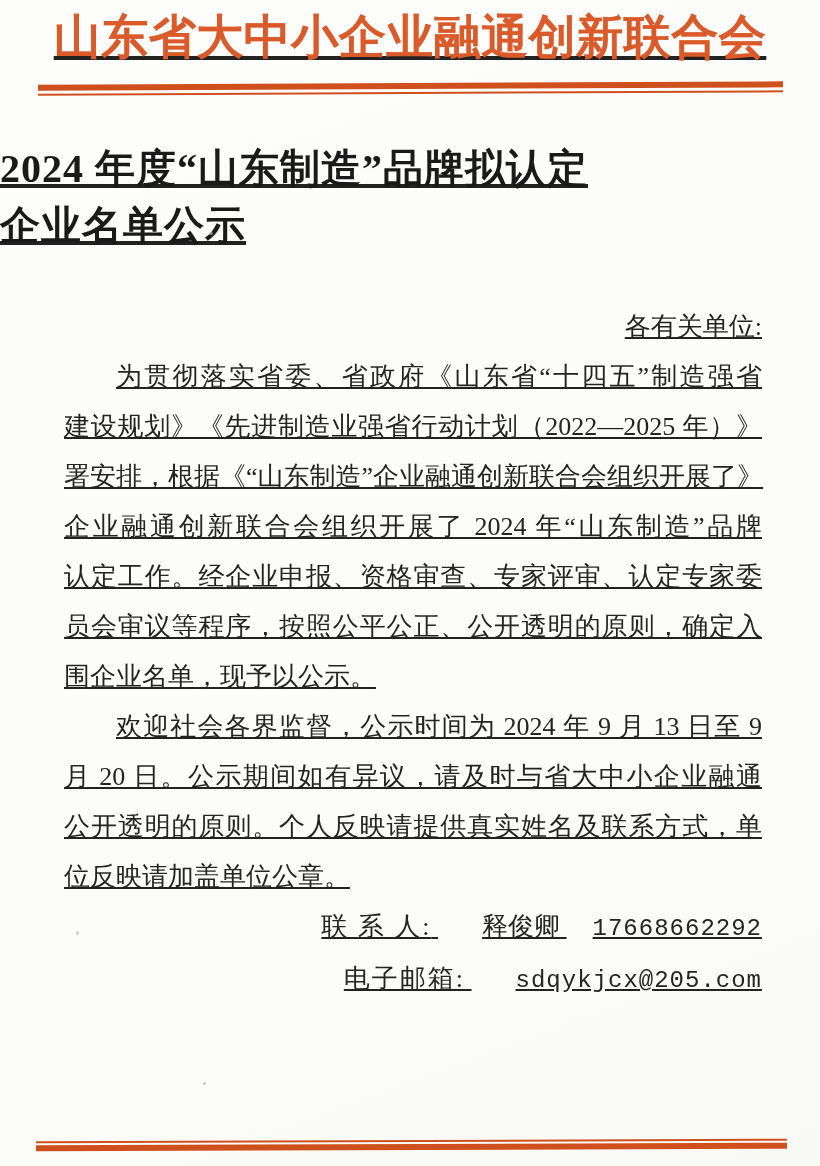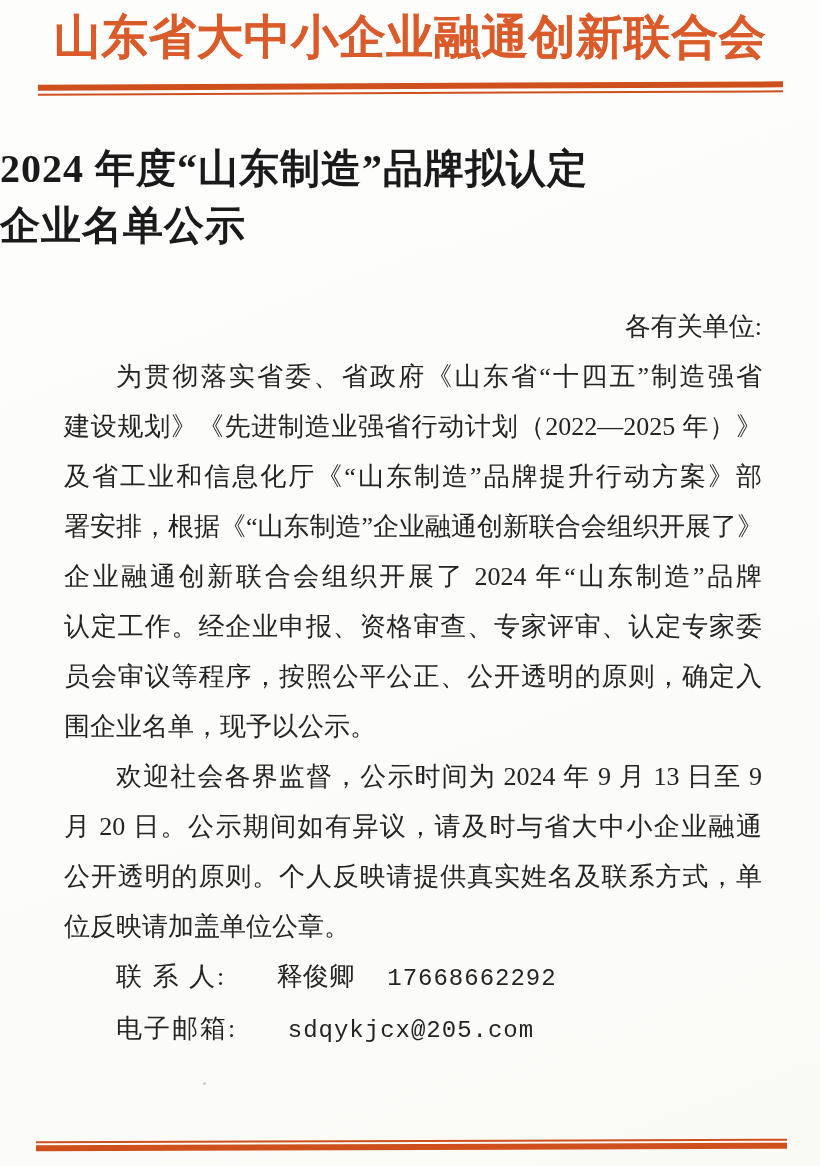--- a/index.html
+++ b/index.html
@@ -13,20 +13,21 @@
     font-family: "Liberation Serif", serif;
     overflow: hidden;
   }
   .page {
     position: relative;
     width: 820px;
     height: 1166px;
     background: linear-gradient(160deg, #fdfdfb 0%, #fcfcfa 55%, #f9f9f6 100%);
     color: var(--text, #222);
     box-sizing: border-box;
+    text-decoration: underline;
   }
   
   .org-name {
     padding-top: 8px;
     text-align: center;
     font-size: 47px;
     line-height: 58px;
     font-weight: 700;
     letter-spacing: 0.5px;
     color: var(--accent, #db5a2a);
@@ -76,20 +77,21 @@
     text-align-last: left;
   }
   .salutation {
     margin: 0;
     white-space: nowrap;
     text-align: right;
   }
   .contact-row {
     padding-left: 52px;
     white-space: nowrap;
+    text-align: right;
   }
   .contact-label { letter-spacing: 2px; }
   .contact-value {
     font-family: "Liberation Mono", monospace;
     font-size: 24px;
     letter-spacing: 1px;
   }
   .contact-name { margin-left: 44px; }
   .contact-phone { margin-left: 26px; }
   .contact-email { margin-left: 44px; }
@@ -122,21 +124,20 @@
     <span>企业名单公示</span>
   </h1>
 
   <main class="doc-body">
 
     <p class="salutation">各有关单位:</p>
 
     <div>
       <div class="ln ind">为贯彻落实省委、省政府《山东省“十四五”制造强省</div>
       <div class="ln">建设规划》《先进制造业强省行动计划（2022—2025 年）》</div>
-      <div class="ln">及省工业和信息化厅《“山东制造”品牌提升行动方案》部</div>
       <div class="ln">署安排，根据《“山东制造”企业融通创新联合会组织开展了》</div>
       <div class="ln">企业融通创新联合会组织开展了 2024 年“山东制造”品牌</div>
       <div class="ln">认定工作。经企业申报、资格审查、专家评审、认定专家委</div>
       <div class="ln">员会审议等程序，按照公平公正、公开透明的原则，确定入</div>
       <div class="ln last">围企业名单，现予以公示。</div>
     </div>
 
     <div>
       <div class="ln ind">欢迎社会各界监督，公示时间为 2024 年 9 月 13 日至 9</div>
       <div class="ln">月 20 日。公示期间如有异议，请及时与省大中小企业融通</div>

